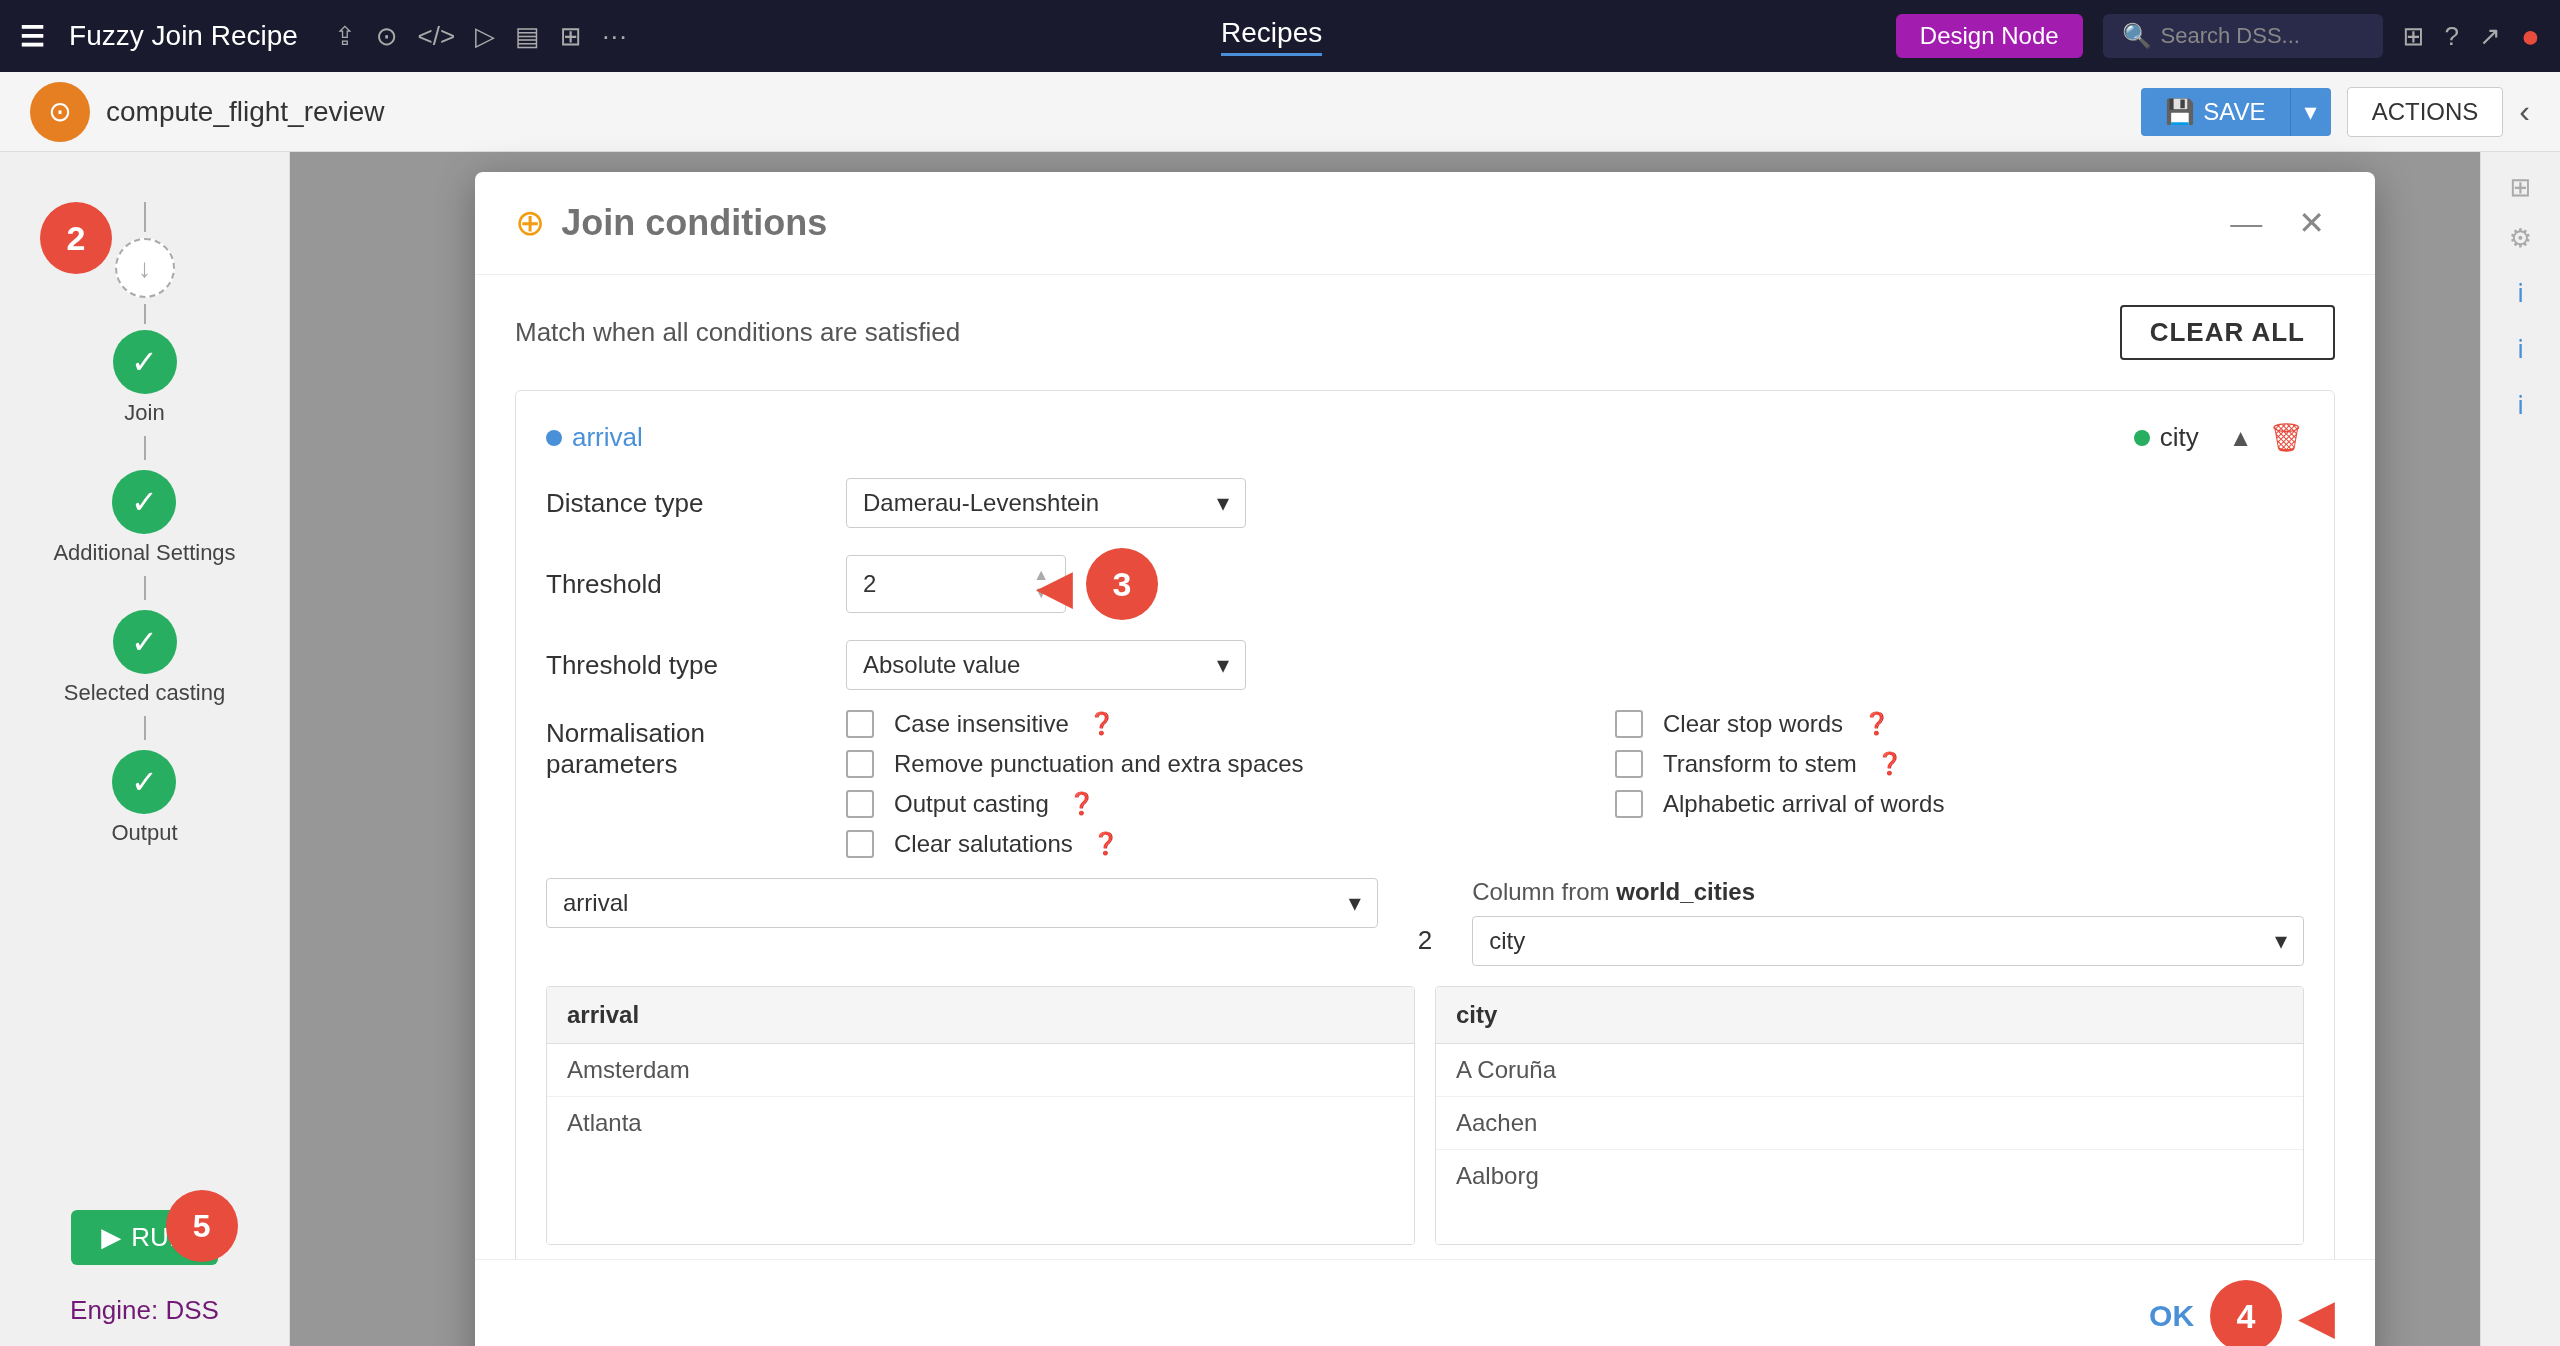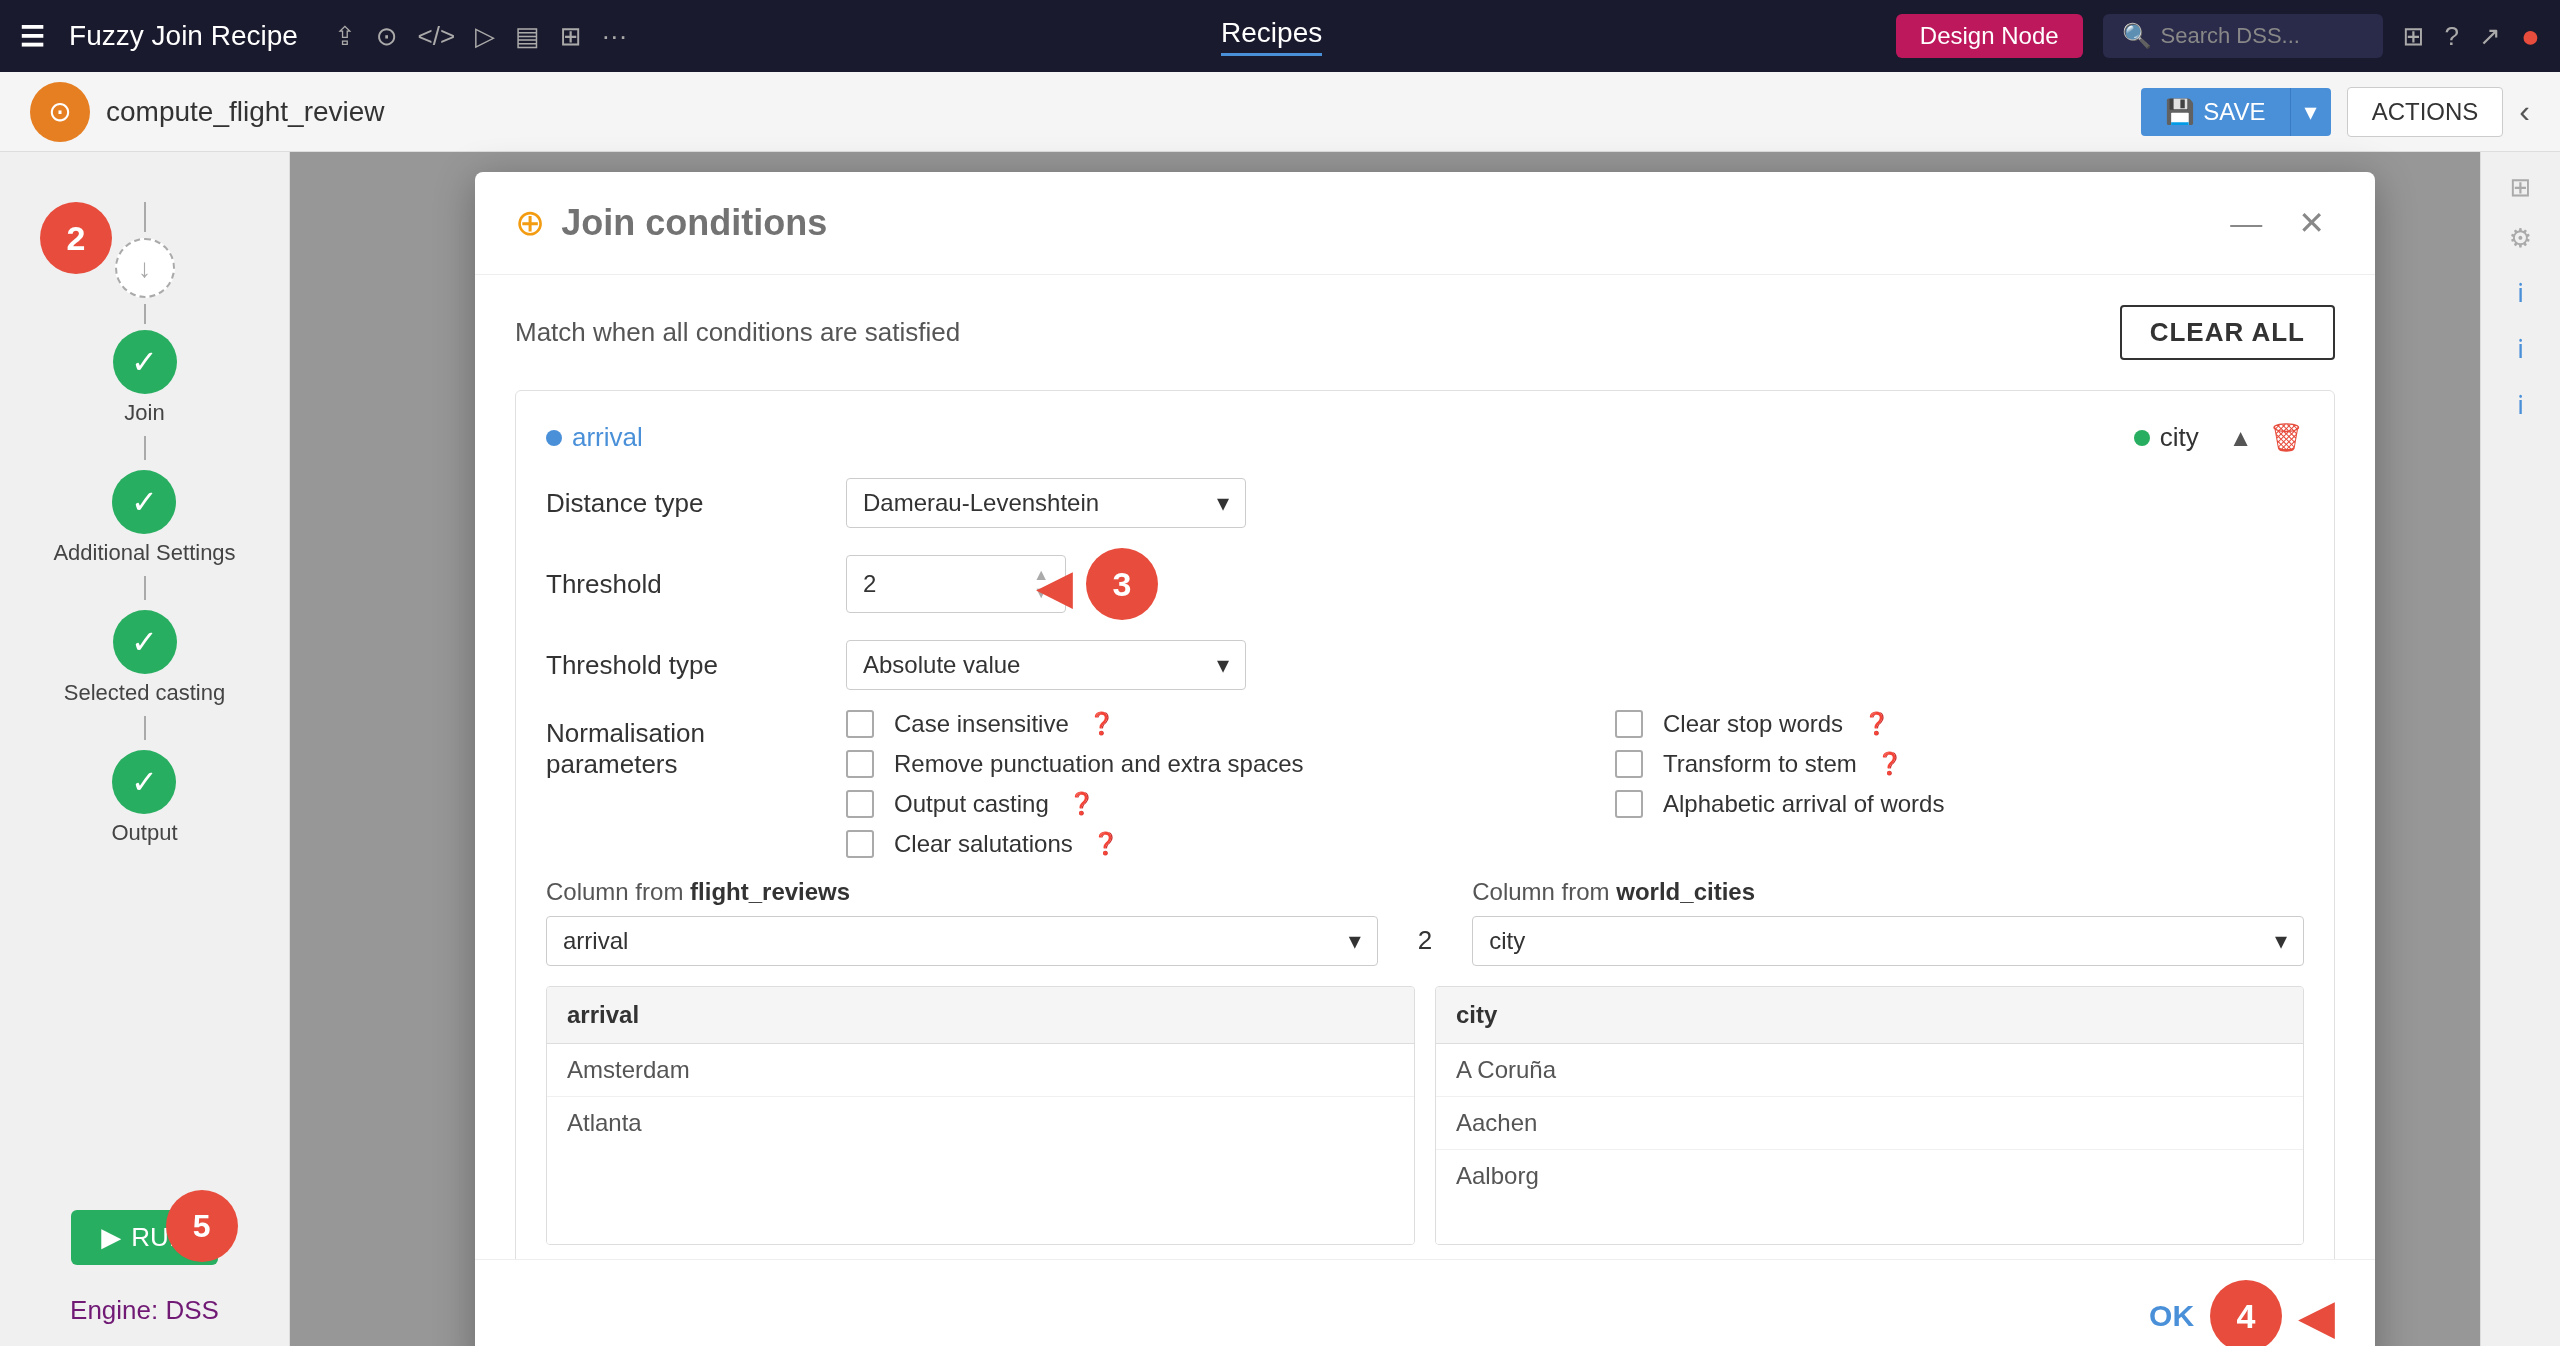--- a/index.html
+++ b/index.html
@@ -7,21 +7,21 @@
 
     
     .topbar { display: flex; align-items: center; background: #1a1a2e; height: 72px; padding: 0 20px; gap: 16px; }
     .topbar-logo { color: white; font-size: 28px; font-weight: bold; margin-right: 8px; }
     .topbar-title { color: white; font-size: 28px; font-weight: 500; }
     .topbar-icons { display: flex; gap: 20px; align-items: center; margin: 0 20px; }
     .topbar-icon { color: #aaa; font-size: 26px; cursor: pointer; }
     .topbar-sep { flex: 1; display: flex; justify-content: center; }
     .topbar-recipes { color: white; font-size: 28px; border-bottom: 3px solid #4a90d9; padding-bottom: 4px; }
     .topbar-right { display: flex; gap: 20px; align-items: center; margin-left: auto; }
-    .design-node-btn { background: #be185d; color: white; padding: 8px 24px; border-radius: 6px; font-size: 24px; cursor: pointer; }
+    .design-node-btn { background: #a21caf; color: white; padding: 8px 24px; border-radius: 6px; font-size: 24px; cursor: pointer; }
     .search-bar { background: #2a2a4a; color: #aaa; padding: 8px 20px; border-radius: 6px; width: 280px; font-size: 24px; display: flex; align-items: center; gap: 8px; }
 
     
     .secondbar { display: flex; align-items: center; background: #f5f5f5; height: 80px; padding: 0 30px; border-bottom: 1px solid #ddd; gap: 16px; }
     .breadcrumb-title { font-size: 28px; color: #333; }
     .save-btn { background: #4a90d9; color: white; border: none; padding: 10px 24px; font-size: 24px; cursor: pointer; display: flex; align-items: center; gap: 8px; border-radius: 4px 0 0 4px; }
     .save-dropdown { background: #4a90d9; color: white; border: none; padding: 10px 14px; font-size: 24px; cursor: pointer; border-radius: 0 4px 4px 0; border-left: 1px solid #3a7bc8; }
     .actions-btn { background: white; color: #333; border: 1px solid #ccc; padding: 10px 24px; font-size: 24px; cursor: pointer; border-radius: 4px; }
     .back-btn { color: #555; font-size: 32px; cursor: pointer; margin-left: auto; }
 
@@ -317,24 +317,20 @@
                 <div class="checkbox-row">
                   <div class="checkbox-box"></div>
                   <span>Clear salutations</span>
                   <span class="help-icon">❓</span>
                 </div>
               </div>
             </div>
 
             <div class="column-pickers">
               <div class="col-picker">
-                <div class="col-picker-label">
-                  <span>Column from</span>
-                  <strong>flight_reviews</strong>
-                </div>
                 <div class="col-picker-select">
                   <span>arrival</span>
                   <span>▾</span>
                 </div>
               </div>
               <div class="col-picker-number">2</div>
               <div class="col-picker">
                 <div class="col-picker-label">
                   <span>Column from</span>
                   <strong>world_cities</strong>

